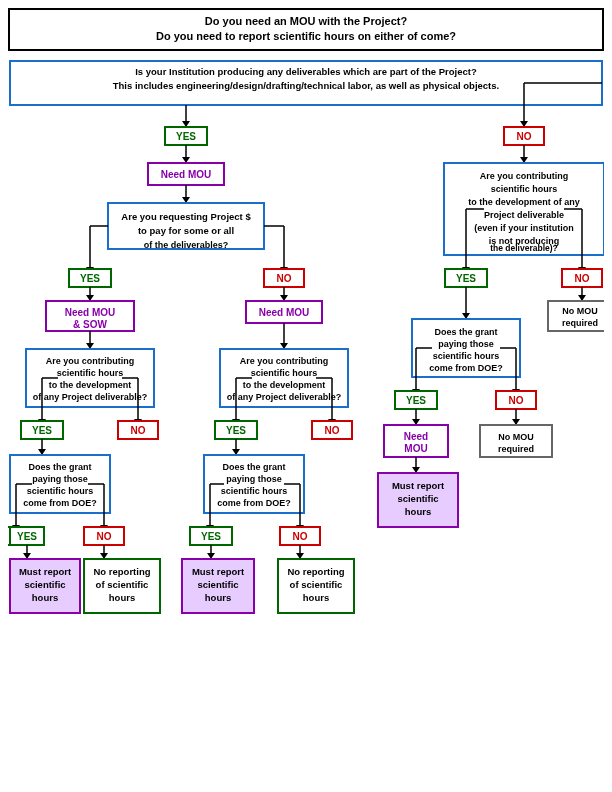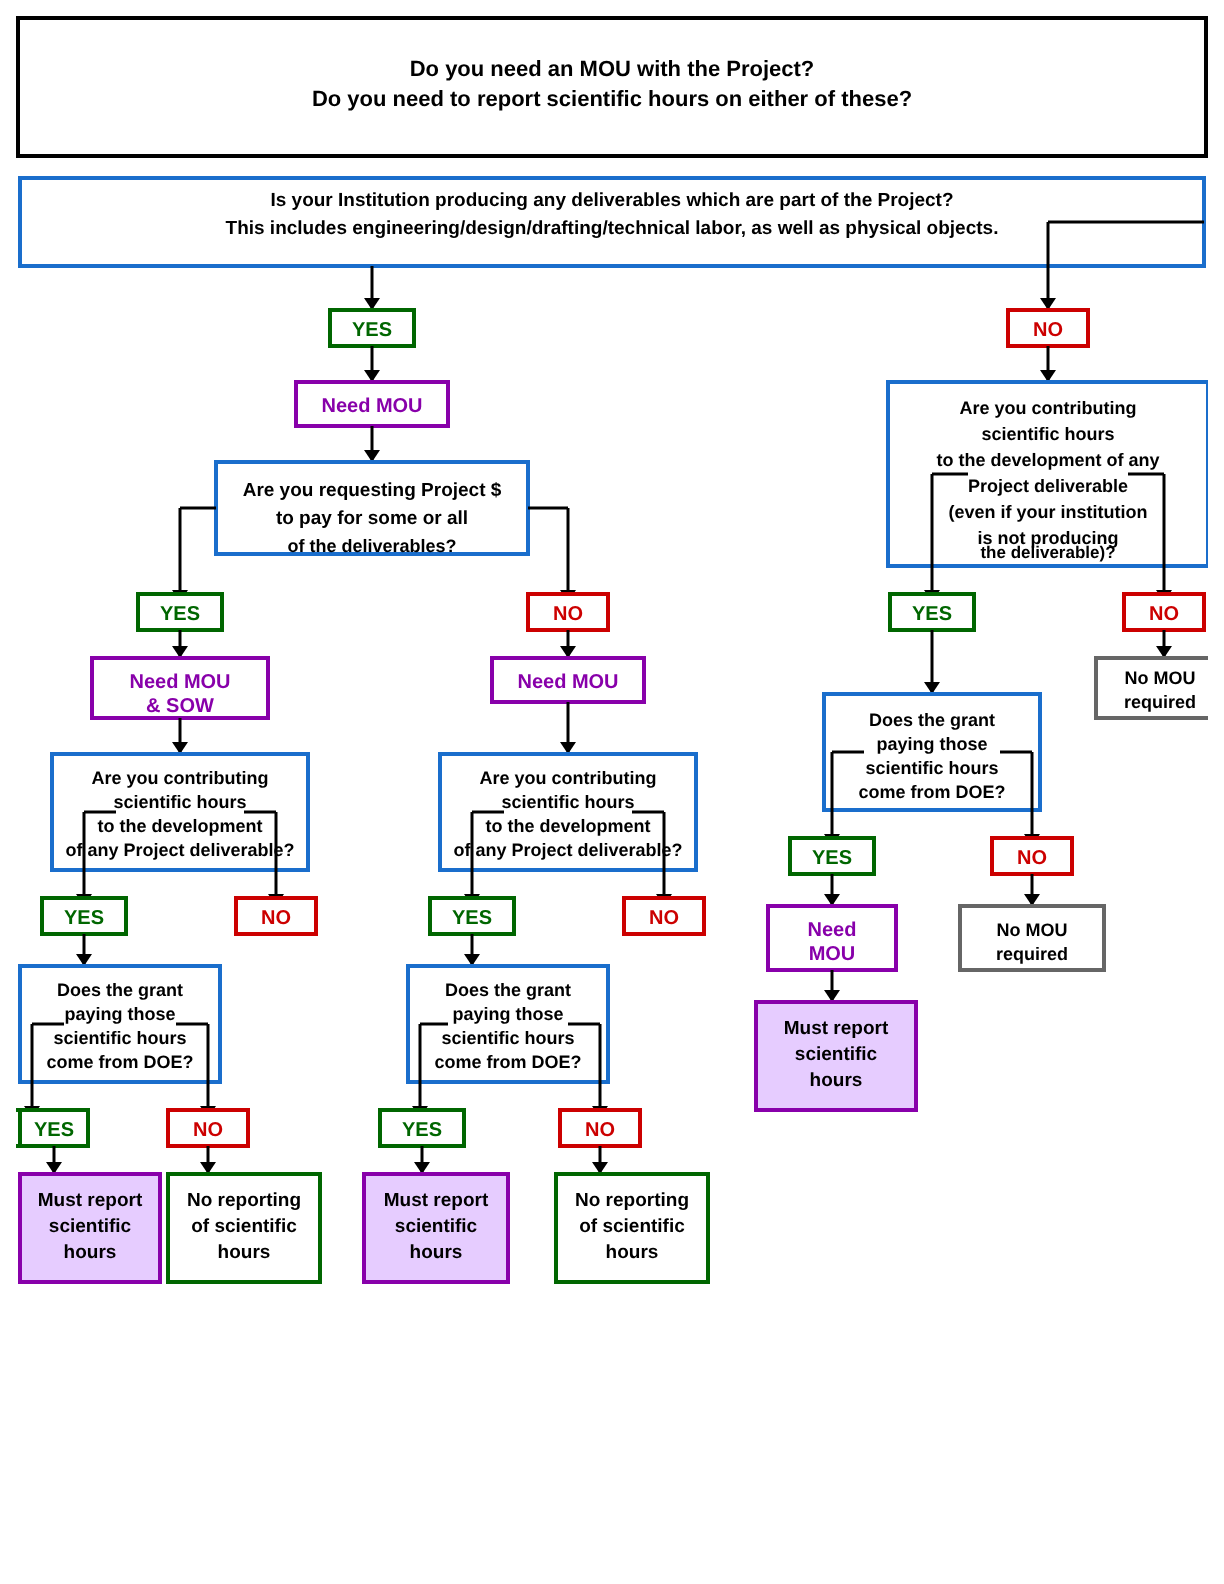--- a/index.html
+++ b/index.html
@@ -14,21 +14,21 @@
     .page {
       width: 612px;
       padding: 8px;
       position: relative;
     }
 
     
     .title-box {
       border: 2px solid black;
       text-align: center;
-      padding: 18px;
+      padding: 4px;
       margin-bottom: 8px;
       font-weight: bold;
       font-size: 11px;
       line-height: 1.4;
     }
 
     
     .flowchart-svg {
       display: block;
       margin: 0 auto;
@@ -39,21 +39,21 @@
       font-family: Arial, sans-serif;
     }
   </style>
 </head>
 <body>
 
 <div class="page">
 
   <div class="title-box">
     <div>Do you need an MOU with the Project?</div>
-    <div>Do you need to report scientific hours on either of these?</div>
+    <div>Do you need to report scientific hours on either of come?</div>
   </div>
 
   <svg class="flowchart-svg" width="596" height="730" viewBox="0 0 596 730">
 
     <rect x="2" y="2" width="592" height="44" fill="white" stroke="#1a6ecc" stroke-width="2"></rect>
     <text x="298" y="16" text-anchor="middle" font-size="9.5" font-weight="bold" font-family="Arial">Is your Institution producing any deliverables which are part of the Project?</text>
     <text x="298" y="30" text-anchor="middle" font-size="9.5" font-weight="bold" font-family="Arial">This includes engineering/design/drafting/technical labor, as well as physical objects.</text>
 
     <line x1="178" y1="46" x2="178" y2="68" stroke="black" stroke-width="1.5"></line>
     <polygon points="178,68 174,62 182,62" fill="black"></polygon>

